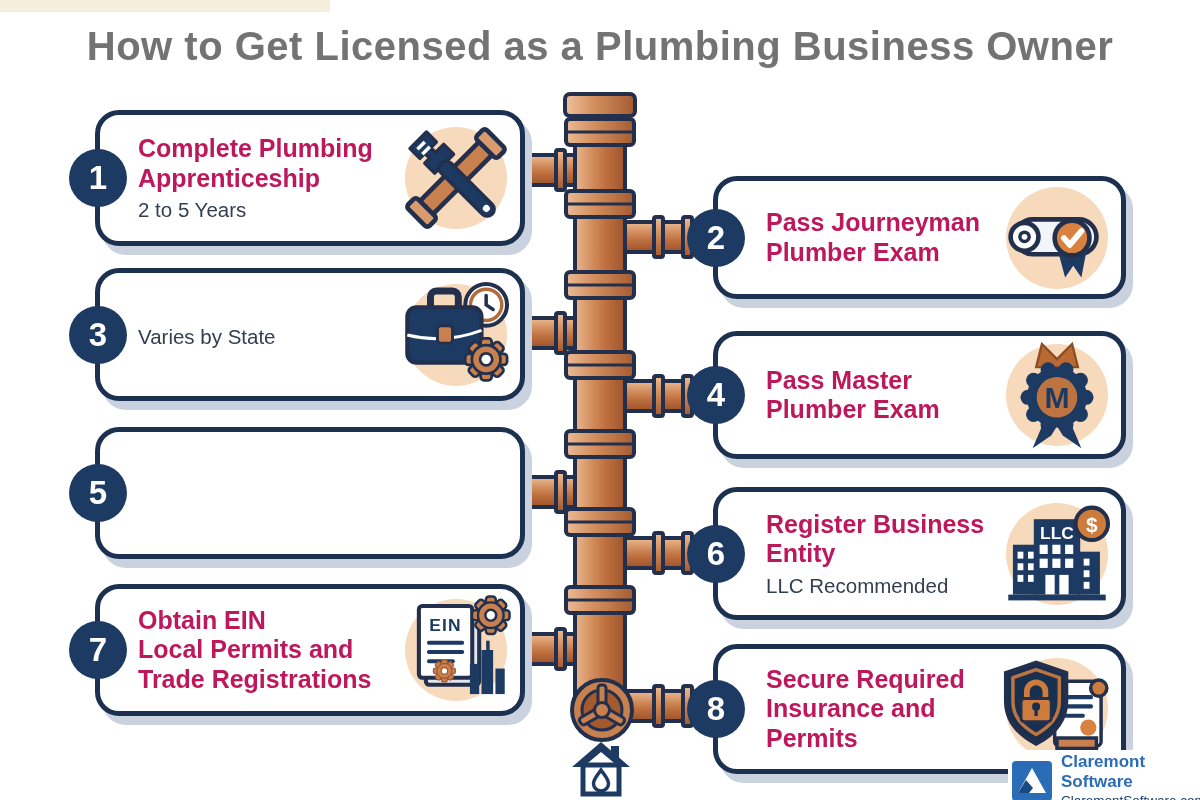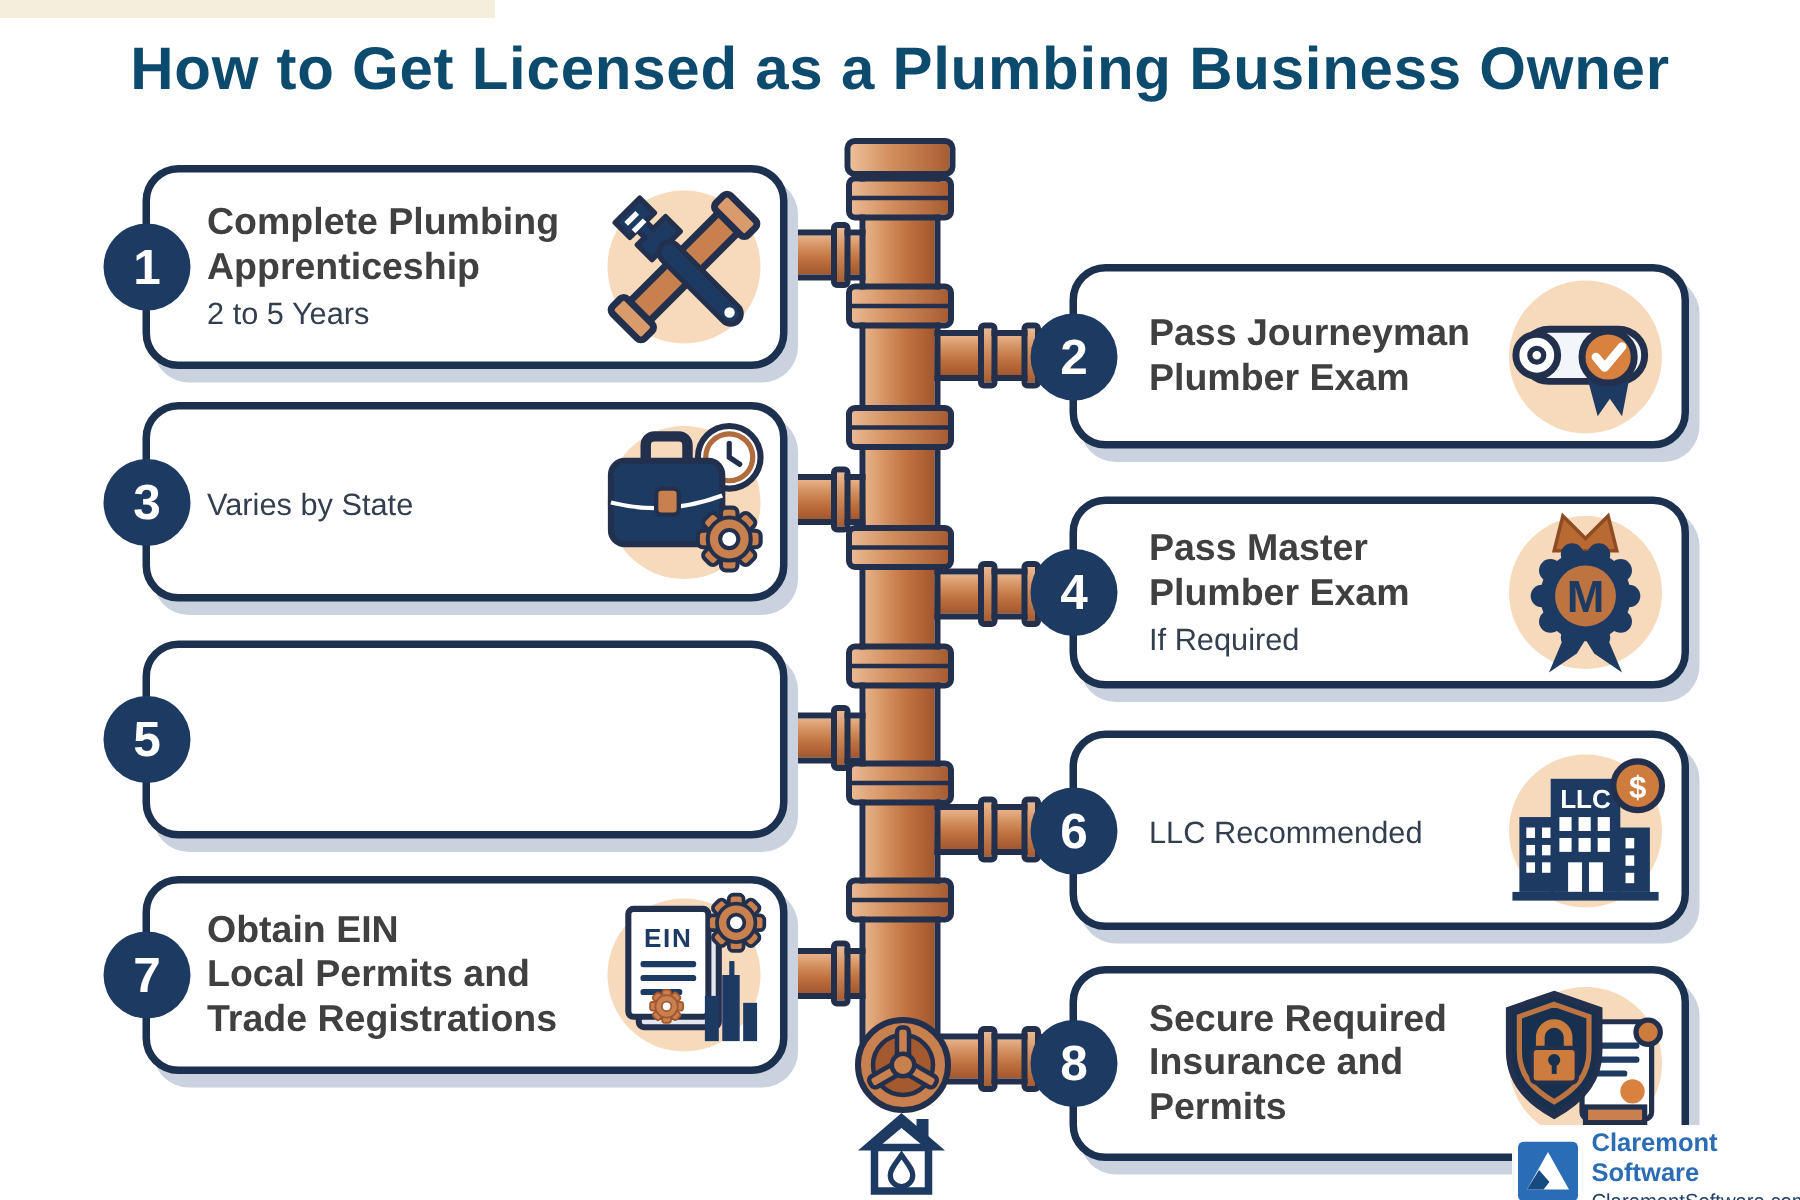--- a/index.html
+++ b/index.html
@@ -4,21 +4,21 @@
 <style>
   html,body{margin:0;padding:0;background:#ffffff;}
   *{box-sizing:border-box;}
   .stage{
     position:relative;width:1200px;height:800px;overflow:hidden;
     background:#ffffff;font-family:"Liberation Sans",sans-serif;
   }
   .cream-strip{position:absolute;left:0;top:0;width:330px;height:12px;background:#f6eedd;}
   .title{
     position:absolute;left:0;top:24px;width:100%;text-align:center;
-    font-size:40px;font-weight:bold;color:#0c4a6e;letter-spacing:.5px;
+    font-size:40px;font-weight:bold;color:#737373;letter-spacing:.5px;
   }
 
   
   .pv{
     position:absolute;left:573px;top:96px;width:54px;height:632px;z-index:2;
     border:4px solid #22304d;border-radius:8px 8px 14px 14px;
     background:linear-gradient(90deg,#e8b187 0%,#d08b5a 35%,#c0703f 62%,#a2572f 100%);
   }
   .pcap{
     position:absolute;left:563px;top:92px;width:74px;height:26px;z-index:3;
@@ -59,21 +59,21 @@
   .card.left{left:95px;width:430px;padding-left:38px;}
   .card.right{left:713px;width:413px;padding-left:48px;}
   .badge{
     position:absolute;left:-31px;top:50%;transform:translateY(-50%);
     width:58px;height:58px;border-radius:50%;background:#1d3a63;color:#ffffff;
     font-size:33px;font-weight:bold;display:flex;align-items:center;justify-content:center;
     z-index:5;
   }
   .card-text{flex:1;min-width:0;padding-right:4px;}
   .card-title{
-    font-size:25px;font-weight:bold;color:#404040;line-height:1.18;white-space:pre-line;
+    font-size:25px;font-weight:bold;color:#be185d;line-height:1.18;white-space:pre-line;
   }
   .card-sub{font-size:20.5px;color:#333e50;margin-top:5px;}
   .card-sub:empty{display:none;}
   .icon-circle{
     position:relative;width:102px;height:102px;border-radius:50%;background:#f7d9bc;
     margin-right:13px;flex:0 0 auto;
   }
   .icon-circle svg{position:absolute;left:50%;top:50%;width:116px;height:116px;transform:translate(-50%,-50%);overflow:visible;}
 
   
@@ -243,21 +243,20 @@
     </div>
   </div>
 
   <div class="card right" style="top:331px;height:128px">
     <div class="badge">
         <span>4</span>
       </div>
     <div class="card-text">
       <div class="card-title">Pass Master
 Plumber Exam</div>
-      <div class="card-sub">If Required</div>
     </div>
     <div class="icon-circle">
       <svg viewBox="0 0 100 100">
         <path d="M32 26 L37 6 L50 19 L63 6 L68 26 Z" fill="#b96a33" stroke="#8f4c22" stroke-width="2"></path>
         <polygon points="40,70 29,96 45,85 50,77" fill="#1d3a63"></polygon>
         <polygon points="60,70 71,96 55,85 50,77" fill="#1d3a63"></polygon>
         <g fill="#1d3a63">
           <circle cx="50" cy="52" r="26"></circle>
           <circle cx="75" cy="52" r="6.5"></circle>
             <circle cx="70.2" cy="66.7" r="6.5"></circle>
@@ -280,20 +279,22 @@
     <div class="badge">
         <span>5</span>
       </div>
   </div>
 
   <div class="card right" style="top:487px;height:133px">
     <div class="badge">
         <span>6</span>
       </div>
     <div class="card-text">
+      <div class="card-title">Register Business
+Entity</div>
       <div class="card-sub">LLC Recommended</div>
     </div>
     <div class="icon-circle">
       <svg viewBox="0 0 100 100">
         <rect x="12" y="42" width="20" height="43" fill="#1d3a63"></rect>
         <g fill="#ffffff">
           <rect x="16" y="48" width="5" height="6"></rect>
             <rect x="16" y="58" width="5" height="6"></rect>
             <rect x="16" y="68" width="5" height="6"></rect>
           <rect x="25" y="48" width="5" height="6"></rect>

